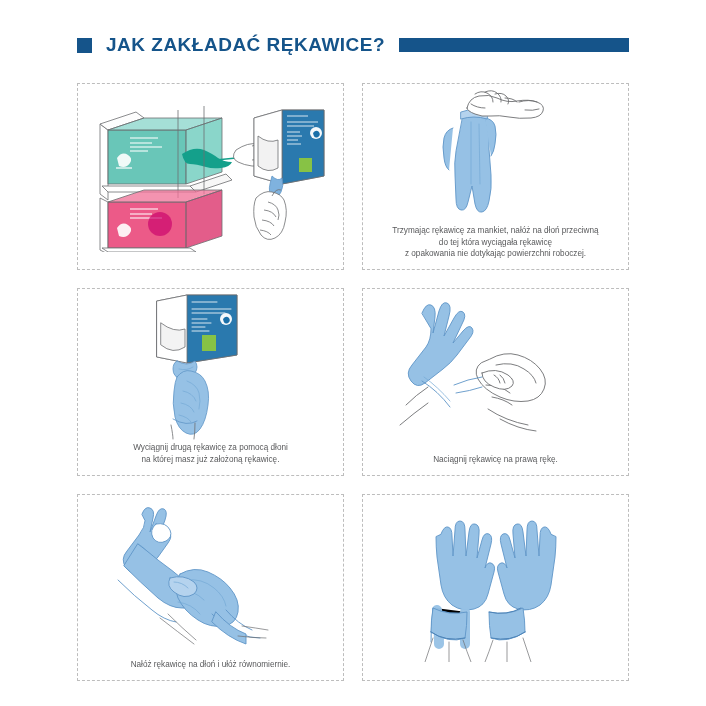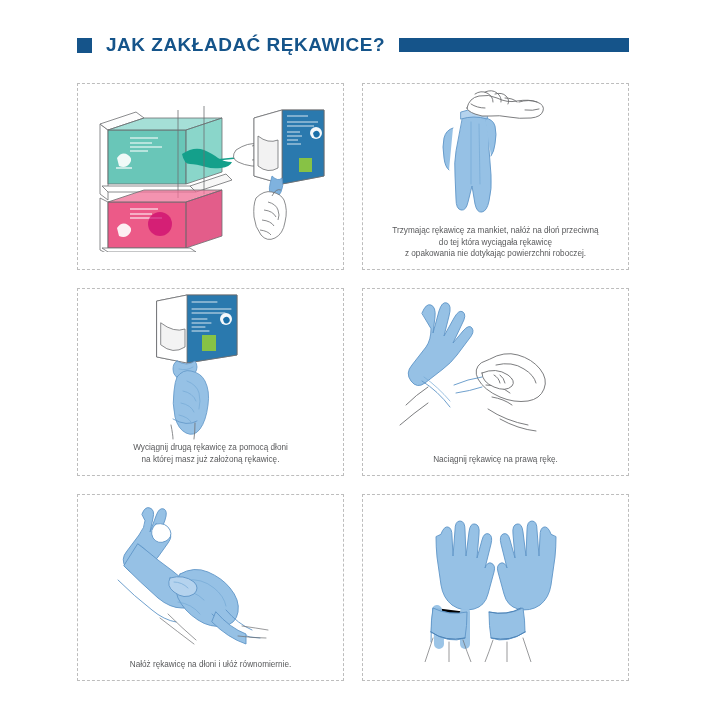--- a/index.html
+++ b/index.html
@@ -317,21 +317,21 @@
 
             <g stroke="#6d6e71" stroke-width="0.7">
               <path d="M52 112 q14 14 28 26"></path>
               <path d="M44 116 q18 14 34 26"></path>
               <path d="M126 124 q14 2 26 4"></path>
               <path d="M122 134 q16 2 28 2"></path>
             </g>
           </g>
         </svg>
       </div>
-      <div class="caption">Nałóż rękawicę na dłoni i ułóż równomiernie.</div>
+      <div class="caption">Nałóż rękawicę na dłoń i ułóż równomiernie.</div>
     </div>
 
     <div class="panel">
       <div class="art">
         <svg width="190" height="150" viewBox="0 0 190 150">
           <g stroke="#5f95c7" stroke-width="0.9" stroke-linejoin="round" stroke-linecap="round">
 
             <path d="M40 22 q3 -8 7 -7 q4 1 4 9 l1 20
                      l2 -26 q0 -9 5 -9 q5 0 5 9 l1 26
                      l3 -24 q1 -9 6 -8 q5 1 4 10 l-2 24

